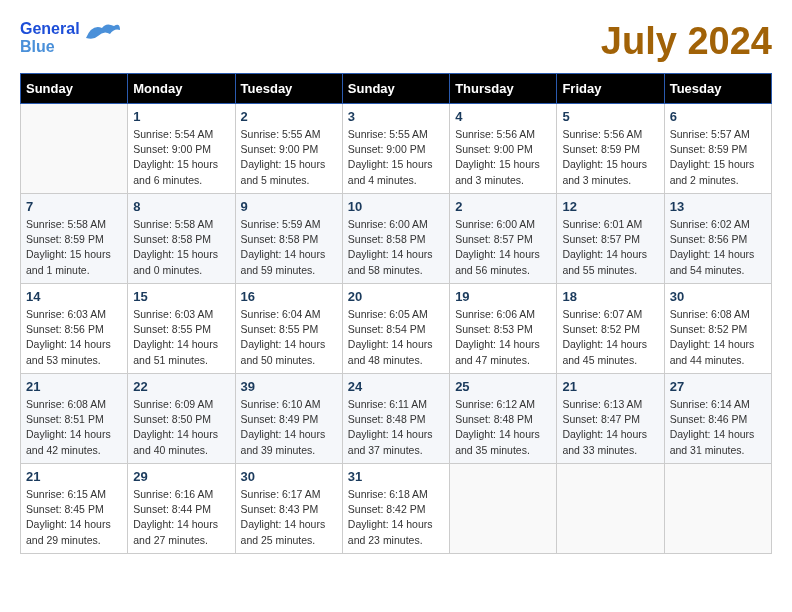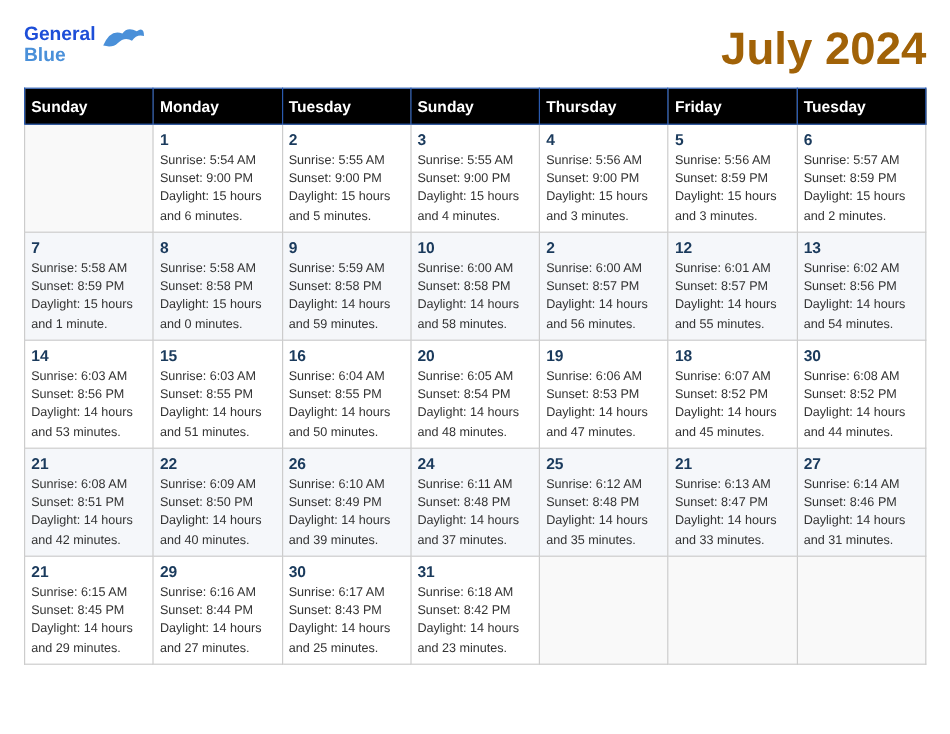--- a/index.html
+++ b/index.html
@@ -214,21 +214,21 @@
       <tr>
         <td>
           <span class="day-number">21</span>
           <div class="day-info">Sunrise: 6:08 AM<br>Sunset: 8:51 PM<br>Daylight: 14 hours<br>and 42 minutes.</div>
         </td>
         <td>
           <span class="day-number">22</span>
           <div class="day-info">Sunrise: 6:09 AM<br>Sunset: 8:50 PM<br>Daylight: 14 hours<br>and 40 minutes.</div>
         </td>
         <td>
-          <span class="day-number">26</span>
+          <span class="day-number">39</span>
           <div class="day-info">Sunrise: 6:10 AM<br>Sunset: 8:49 PM<br>Daylight: 14 hours<br>and 39 minutes.</div>
         </td>
         <td>
           <span class="day-number">24</span>
           <div class="day-info">Sunrise: 6:11 AM<br>Sunset: 8:48 PM<br>Daylight: 14 hours<br>and 37 minutes.</div>
         </td>
         <td>
           <span class="day-number">25</span>
           <div class="day-info">Sunrise: 6:12 AM<br>Sunset: 8:48 PM<br>Daylight: 14 hours<br>and 35 minutes.</div>
         </td>

